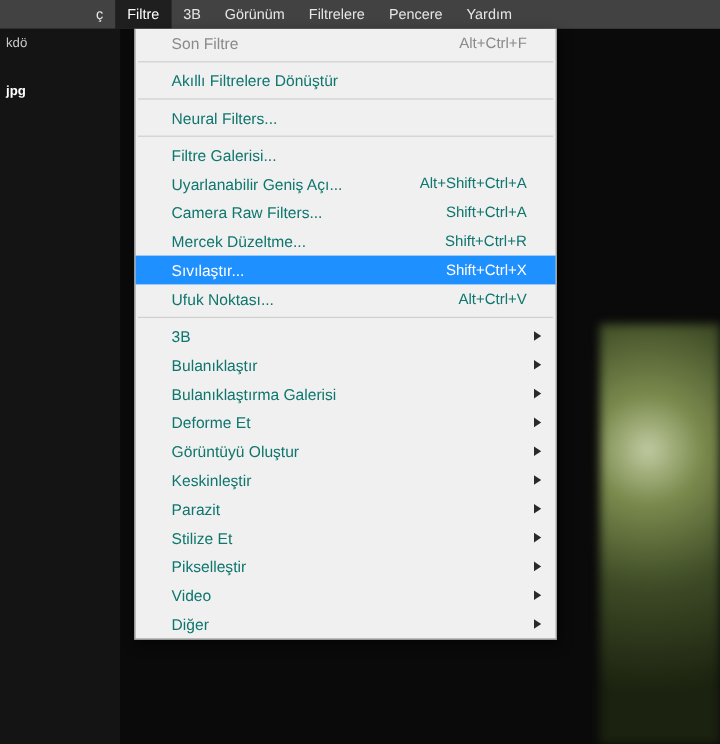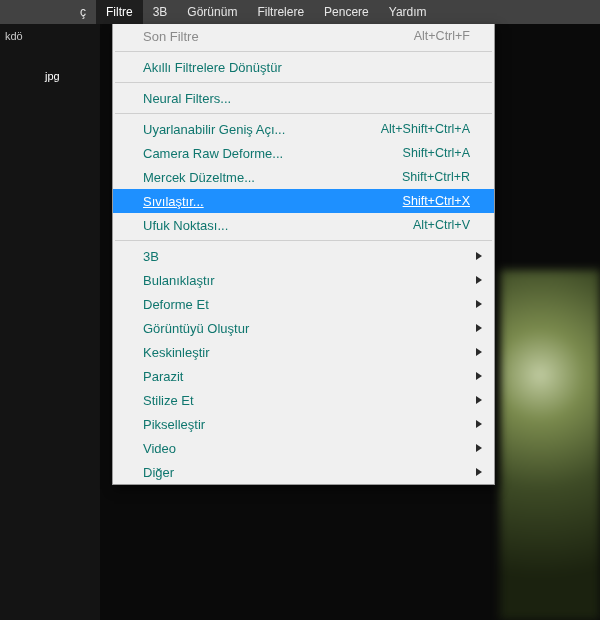--- a/index.html
+++ b/index.html
@@ -30,53 +30,53 @@
       width: 100px; height: 596px;
       background: #141414;
     }
     .bglabel {
       position: absolute;
       left: 5px;
       color: #c9c9c9;
       font-size: 11px;
     }
     .bglabel.t1 { top: 30px; }
-    .bglabel.t2 { top: 70px; font-weight: 400; color: #fff; margin-left: 40px; }
+    .bglabel.t2 { top: 70px; font-weight: 700; color: #fff; }
 
     .bgimg {
       position: absolute;
       right: 0; bottom: 0;
       width: 100px; height: 350px;
       background:
         radial-gradient(circle at 40% 30%, #c0cba1 0%, #7a8a4d 18%, #3e4b26 45%, #1b220f 80%);
       filter: blur(4px);
     }
 
     .dropdown {
       position: absolute;
       top: 24px;
       left: 112px;
-      width: 383px;
+      width: 352px;
       background: #f0f0f0;
       border: 1px solid #9a9a9a;
       border-top: none;
       box-shadow: 2px 4px 10px rgba(0,0,0,0.6);
     }
     .row {
       display: flex;
       align-items: center;
       justify-content: space-between;
       padding: 4px 24px 4px 30px;
       font-size: 13px;
       color: #0f766e;
       height: 24px;
       cursor: default;
     }
     .row.disabled { color: #8a8a8a; }
-    .row.highlight { background: #1e90ff; color: #fff; text-decoration: underline; }
+    .row.highlight { background: #1e90ff; color: #fff; }
     .row .label { white-space: nowrap; }
     .row .shortcut { white-space: nowrap; font-size: 12.5px; text-align: center; }
     .row .arrow {
       width: 0; height: 0;
       border-top: 4px solid transparent;
       border-bottom: 4px solid transparent;
       border-left: 6px solid #2a2a2a;
       margin-right: -12px;
     }
     .sep {
@@ -113,25 +113,28 @@
       <div class="sep"></div>
       <div class="row">
         <span class="label">Akıllı Filtrelere Dönüştür</span>
       </div>
       <div class="sep"></div>
       <div class="row">
         <span class="label">Neural Filters...</span>
       </div>
       <div class="sep"></div>
       <div class="row">
+        <span class="label">Filtre Galerisi...</span>
+      </div>
+      <div class="row">
         <span class="label">Uyarlanabilir Geniş Açı...</span>
         <span class="shortcut">Alt+Shift+Ctrl+A</span>
       </div>
       <div class="row">
-        <span class="label">Camera Raw Deforme...</span>
+        <span class="label">Camera Raw Filters...</span>
         <span class="shortcut">Shift+Ctrl+A</span>
       </div>
       <div class="row">
         <span class="label">Mercek Düzeltme...</span>
         <span class="shortcut">Shift+Ctrl+R</span>
       </div>
       <div class="row highlight">
         <span class="label">Sıvılaştır...</span>
         <span class="shortcut">Shift+Ctrl+X</span>
       </div>
@@ -139,20 +142,24 @@
         <span class="label">Ufuk Noktası...</span>
         <span class="shortcut">Alt+Ctrl+V</span>
       </div>
       <div class="sep"></div>
       <div class="row">
         <span class="label">3B</span>
         <span class="arrow"></span>
       </div>
       <div class="row">
         <span class="label">Bulanıklaştır</span>
+        <span class="arrow"></span>
+      </div>
+      <div class="row">
+        <span class="label">Bulanıklaştırma Galerisi</span>
         <span class="arrow"></span>
       </div>
       <div class="row">
         <span class="label">Deforme Et</span>
         <span class="arrow"></span>
       </div>
       <div class="row">
         <span class="label">Görüntüyü Oluştur</span>
         <span class="arrow"></span>
       </div>

